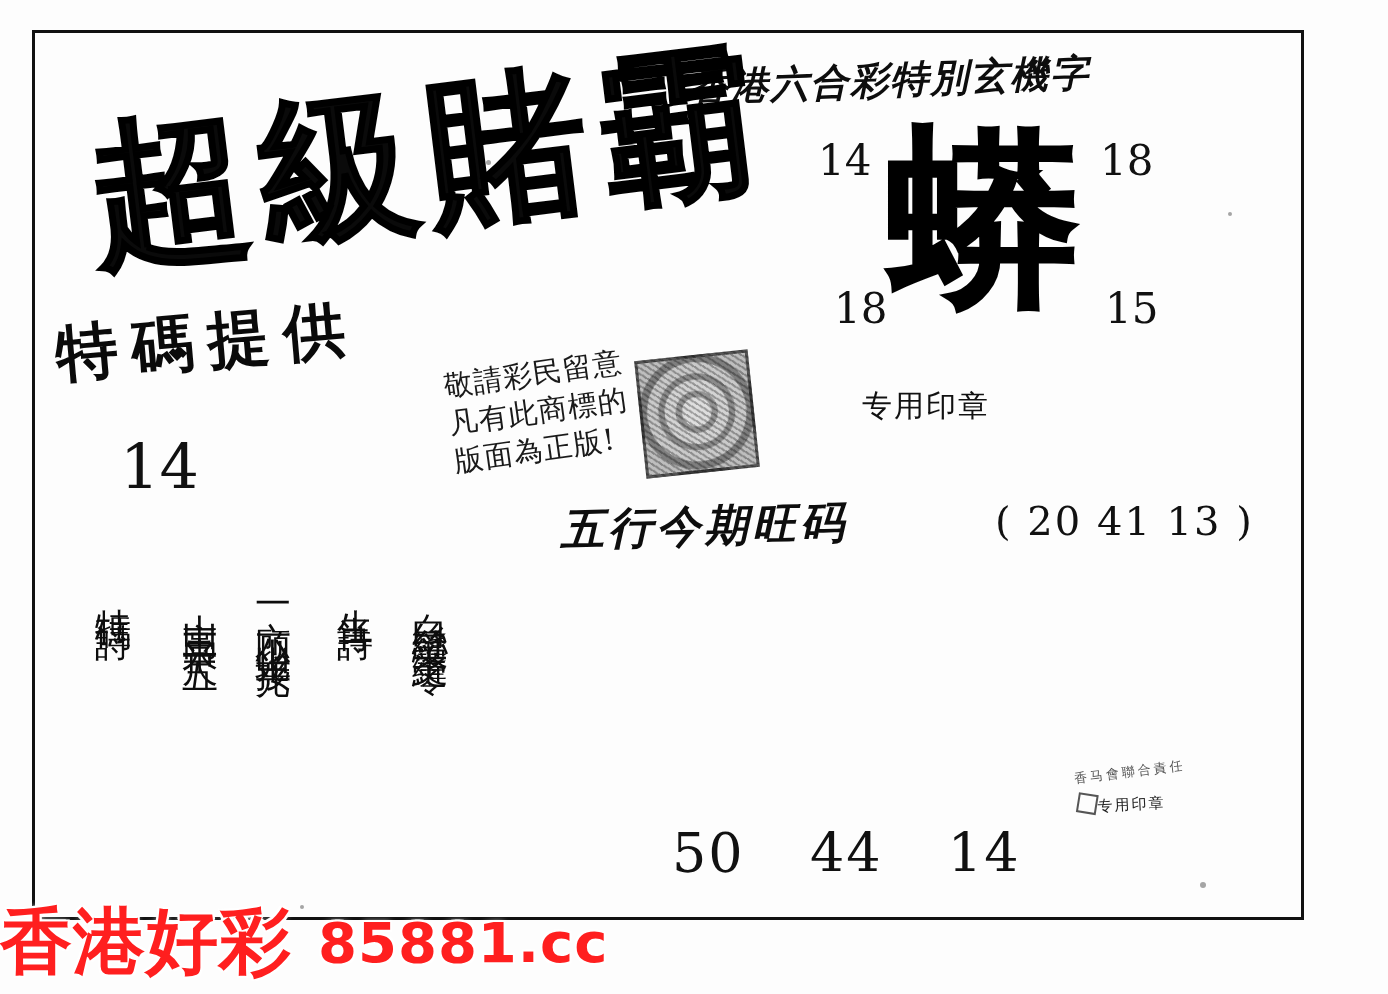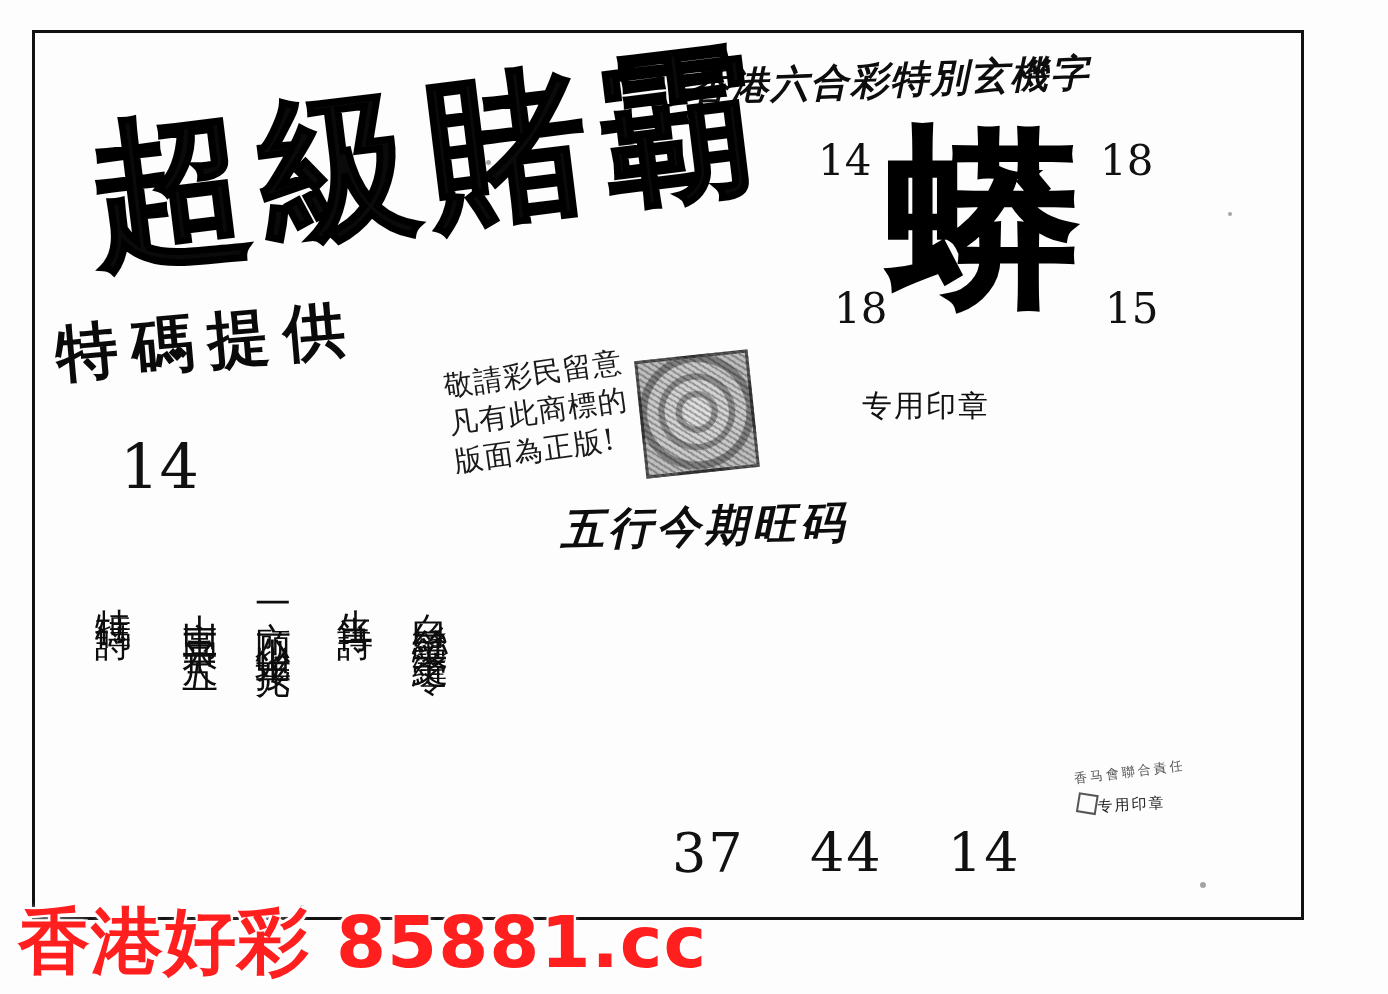--- a/index.html
+++ b/index.html
@@ -256,39 +256,38 @@
 
   
   #watermark {
     position: absolute;
     left: 0;
     top: 890px;
     width: 1140px;
     height: 104px;
     display: flex;
     align-items: center;
-    padding-left: 18px;
     box-sizing: border-box;
   }
   #wm-cn {
     font-family: "DejaVu Sans", sans-serif;
     font-weight: bold;
     font-size: 72px;
     color: #ff1f1f;
     letter-spacing: 1px;
     text-shadow:
       -2px -2px 0 #fff, 2px -2px 0 #fff,
       -2px  2px 0 #fff, 2px  2px 0 #fff,
       0 0 6px #fff;
   }
   #wm-url {
     margin-left: 26px;
     font-family: "DejaVu Sans", sans-serif;
     font-weight: bold;
-    font-size: 72px;
+    font-size: 56px;
     color: #ff1f1f;
     letter-spacing: 1px;
     text-shadow:
       -2px -2px 0 #fff, 2px -2px 0 #fff,
       -2px  2px 0 #fff, 2px  2px 0 #fff,
       0 0 6px #fff;
   }
 
   
   .speck {
@@ -321,23 +320,24 @@
   <div class="corner-num" id="num-tl">14</div>
   <div class="corner-num" id="num-tr">18</div>
   <div class="corner-num" id="num-bl">18</div>
   <div class="corner-num" id="num-br">15</div>
 
   <div id="issue-label">专用印章</div>
 
   <div id="special-number">14</div>
 
   <div id="wuxing-label">五行今期旺码</div>
+  <div id="wuxing-values">( 20 41  13 )</div>
 
   <div id="double-values">
-    <span>37</span>
+    <span>50</span>
     <span>44</span>
     <span>14</span>
   </div>
 
   <div id="official-seal">
     <div class="seal-arc">香马會聯合責任</div>
     <div class="seal-mark"></div>
     <div class="seal-body">专用印章</div>
   </div>
 

